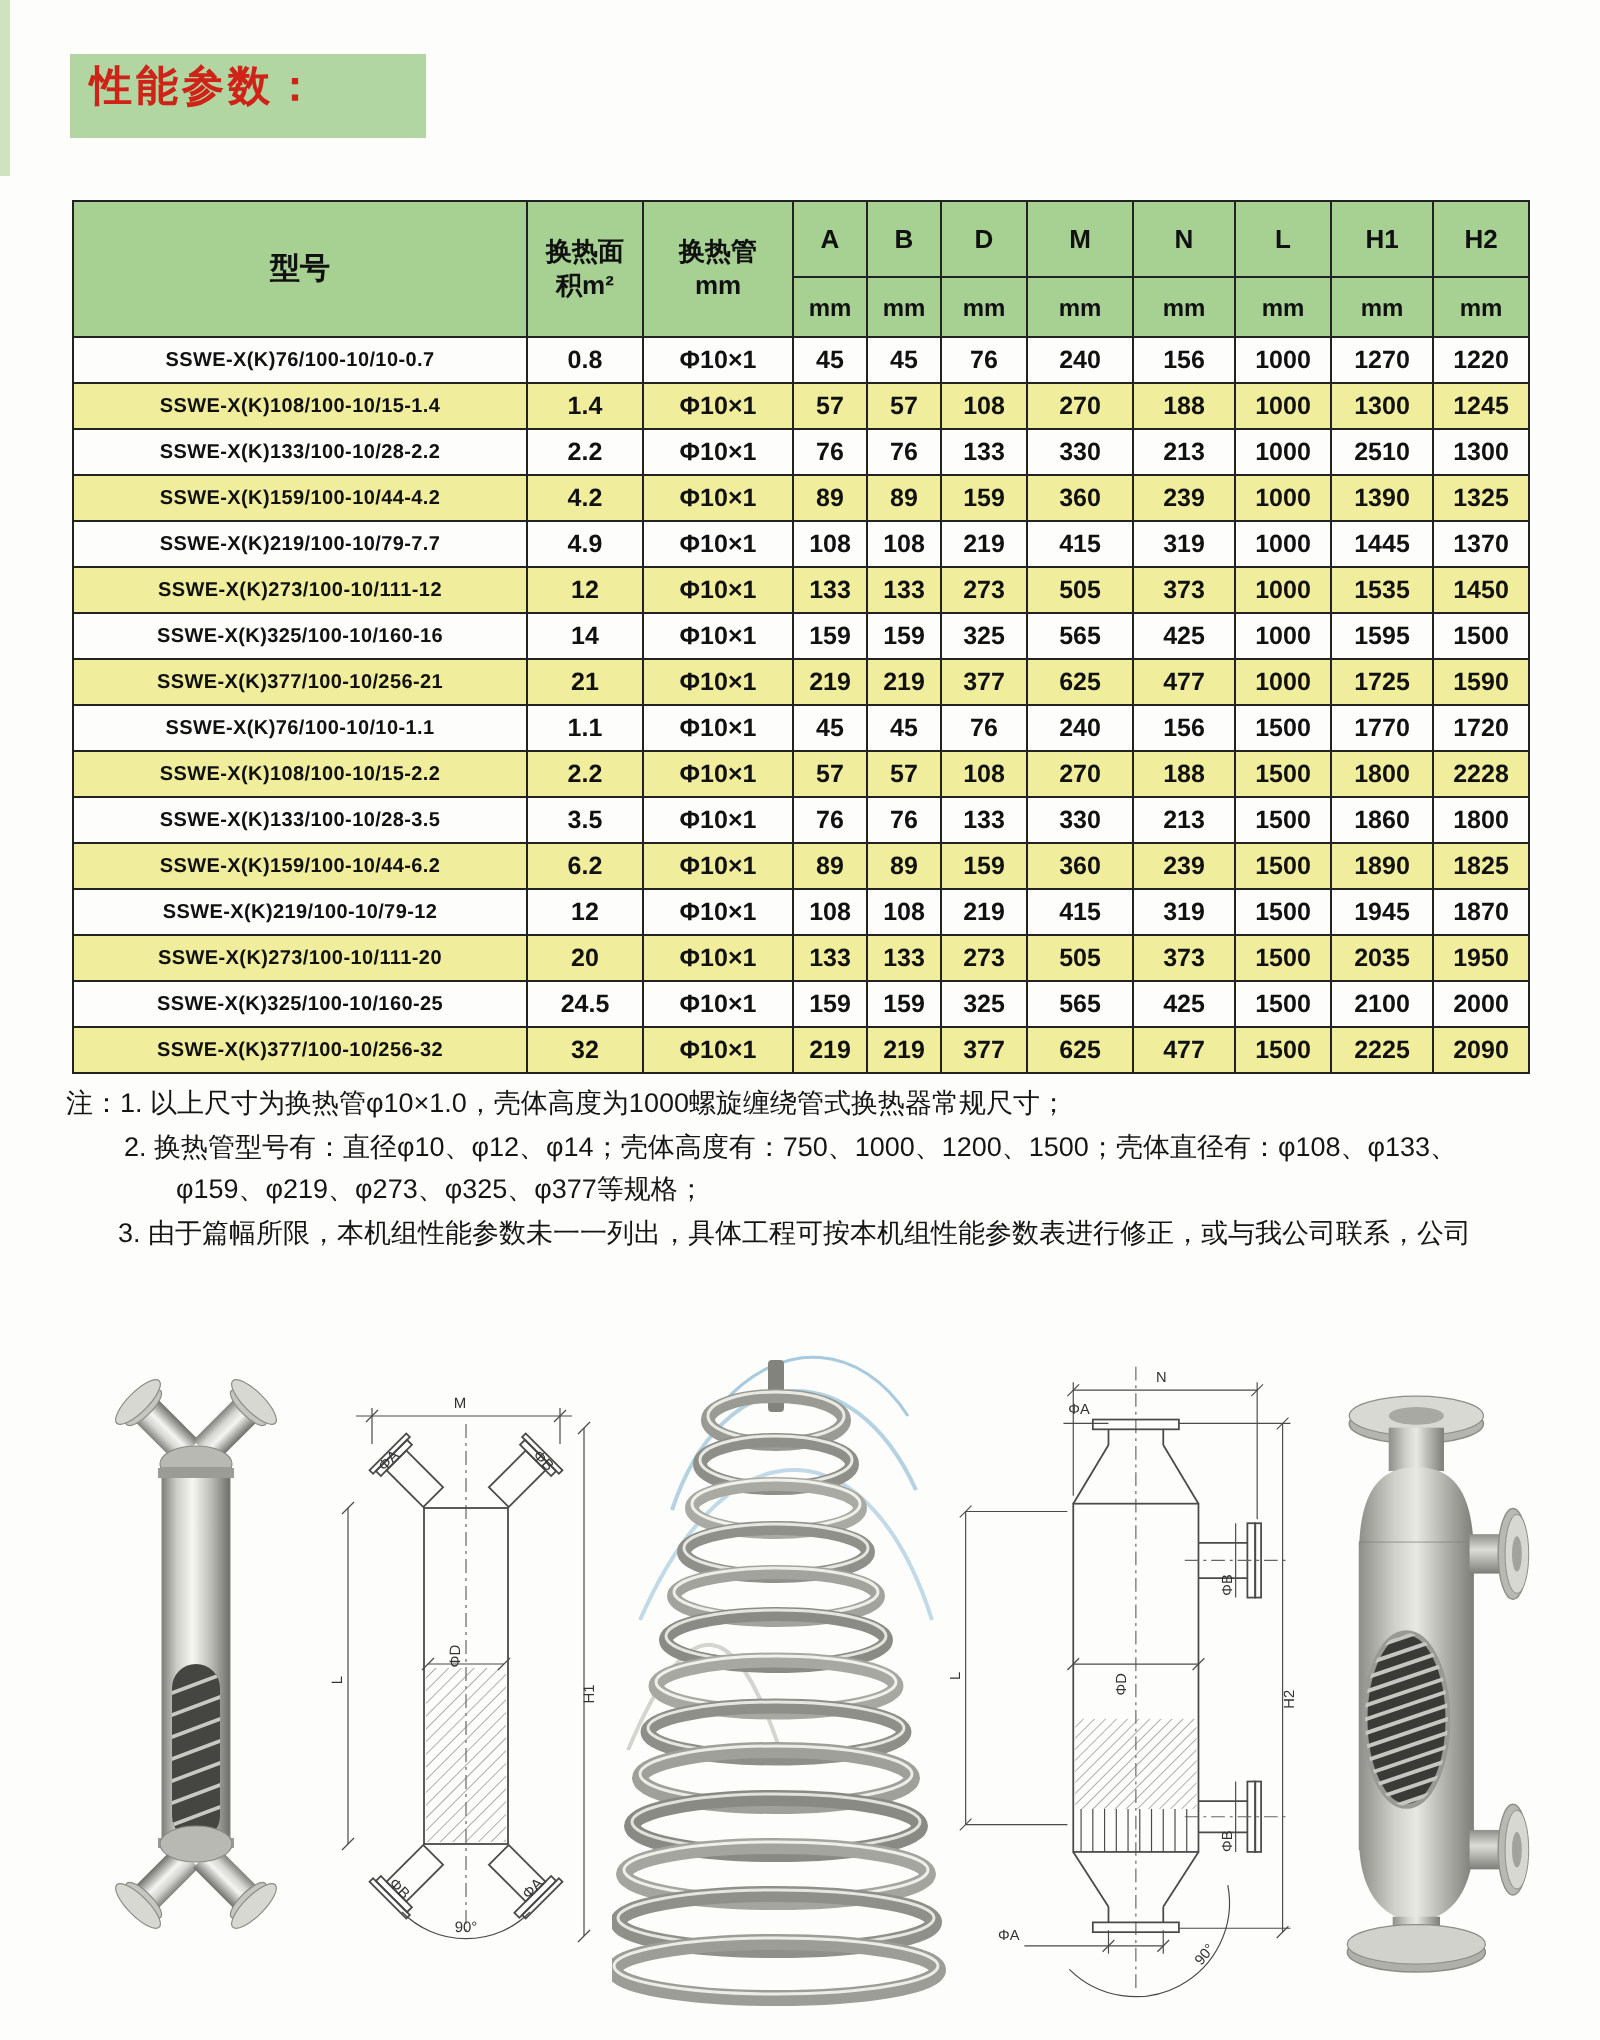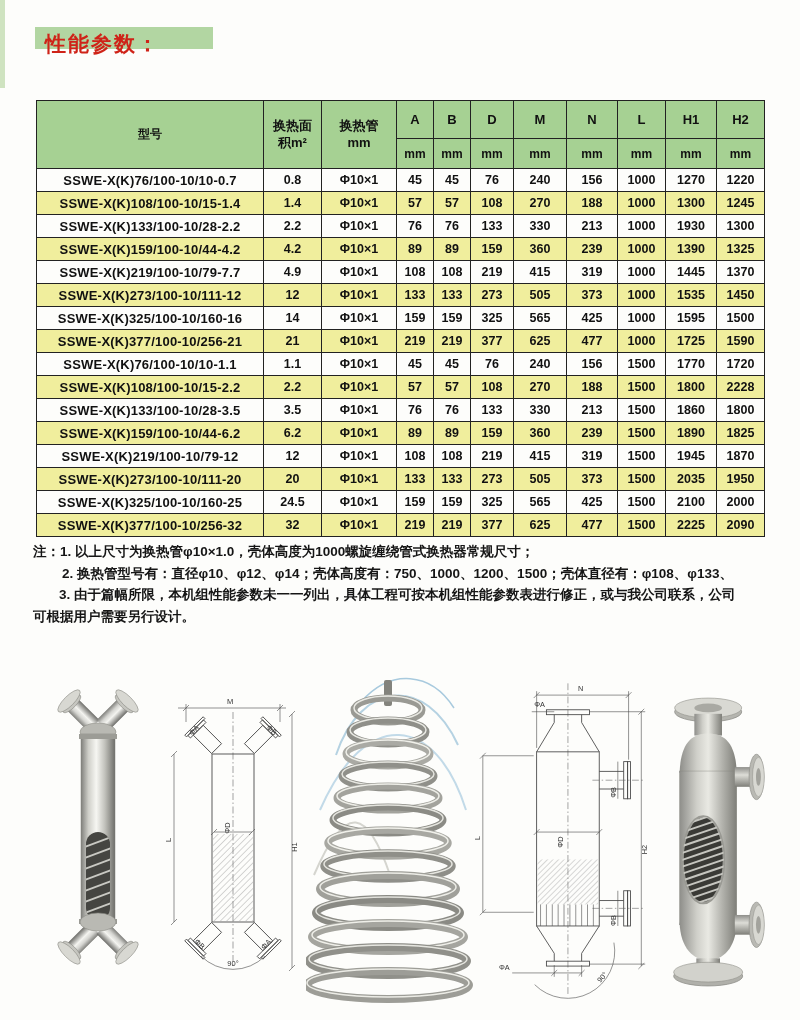--- a/index.html
+++ b/index.html
@@ -1,31 +1,31 @@
 <!DOCTYPE html>
 <html><head>
 <meta charset="utf-8">
 <style>
   *{margin:0;padding:0;box-sizing:border-box}
   html,body{width:800px;height:1020px}
   body{position:relative;background:#fdfdfb;font-family:"Liberation Sans","DejaVu Sans",sans-serif;overflow:hidden;color:#111}
   .edge-strip{position:absolute;left:0;top:0;width:5px;height:88px;background:#cfe3c0}
-  .title-box{position:absolute;left:35px;top:27px;width:178px;height:22px;background:#b2d6a2;
+  .title-box{position:absolute;left:35px;top:27px;width:178px;height:42px;background:#b2d6a2;
              color:#cf2318;font-weight:bold;font-size:21px;line-height:33px;padding-left:10px;letter-spacing:2px}
   table.params{position:absolute;left:36px;top:100px;width:728px;border-collapse:collapse;table-layout:fixed}
   table.params th,table.params td{border:1px solid #222;text-align:center;vertical-align:middle;overflow:hidden;white-space:nowrap}
   table.params thead th{background:#a6d193;font-weight:bold}
   tr.hdr-top th{height:38px;font-size:13px}
-  tr.hdr-top th.big{font-size:12px}
+  tr.hdr-top th.big{font-size:15px}
   tr.hdr-top th.two-line{font-size:13px;line-height:1.25}
   tr.hdr-unit th{height:30px;font-size:12px}
   table.params tbody td{height:23px;font-size:12.5px;font-weight:600}
-  table.params tbody td:first-child{font-size:13px;letter-spacing:.2px}
+  table.params tbody td:first-child{font-size:10px;letter-spacing:.2px}
   table.params tbody tr:nth-child(even) td{background:#f0ee9d}
-  .notes{position:absolute;left:33px;top:541px;width:740px;font-size:13.5px;line-height:21.5px;font-weight:700;color:#151515}
+  .notes{position:absolute;left:33px;top:541px;width:740px;font-size:13.5px;line-height:21.5px;font-weight:400;color:#151515}
   .notes .n1{padding-left:0}
   .notes .n2{padding-left:29px}
   .notes .n3{padding-left:55px}
   .notes .n4{padding-left:26px}
   .notes .n5{padding-left:0}
   .figs{position:absolute;left:0;top:658px;width:800px;height:360px}
   .fig{position:absolute}
   .lw{stroke:#4a4a4a;fill:none;stroke-width:.9}
   .lw-thin{stroke:#4a4a4a;fill:none;stroke-width:.6}
   .dimtxt{font-size:7.5px;fill:#333;font-family:"Liberation Sans","DejaVu Sans",sans-serif}
@@ -107,21 +107,21 @@
       <tr>
         <td>SSWE-X(K)133/100-10/28-2.2</td>
         <td>2.2</td>
         <td>Φ10×1</td>
         <td>76</td>
         <td>76</td>
         <td>133</td>
         <td>330</td>
         <td>213</td>
         <td>1000</td>
-        <td>1930</td>
+        <td>2510</td>
         <td>1300</td>
       </tr>
       <tr>
         <td>SSWE-X(K)159/100-10/44-4.2</td>
         <td>4.2</td>
         <td>Φ10×1</td>
         <td>89</td>
         <td>89</td>
         <td>159</td>
         <td>360</td>
@@ -285,22 +285,22 @@
         <td>1500</td>
         <td>2225</td>
         <td>2090</td>
       </tr>
     </tbody>
 </table>
 
 <div class="notes">
   <div class="n1">注：1. 以上尺寸为换热管φ10×1.0，壳体高度为1000螺旋缠绕管式换热器常规尺寸；</div>
   <div class="n2">2. 换热管型号有：直径φ10、φ12、φ14；壳体高度有：750、1000、1200、1500；壳体直径有：φ108、φ133、</div>
+  <div class="n3">φ159、φ219、φ273、φ325、φ377等规格；</div>
   <div class="n4">3. 由于篇幅所限，本机组性能参数未一一列出，具体工程可按本机组性能参数表进行修正，或与我公司联系，公司</div>
-  <div class="n5">可根据用户需要另行设计。</div>
 </div>
 
 <div class="figs">
 
   <svg class="fig" style="left:36px;top:24px" width="124" height="290" viewBox="0 0 124 290">
     <defs>
       <linearGradient id="g1" x1="0" y1="0" x2="1" y2="0">
         <stop offset="0" stop-color="#7f7f7b"></stop>
           <stop offset=".22" stop-color="#cfcfc9"></stop>
         <stop offset=".45" stop-color="#f6f6f2"></stop>

